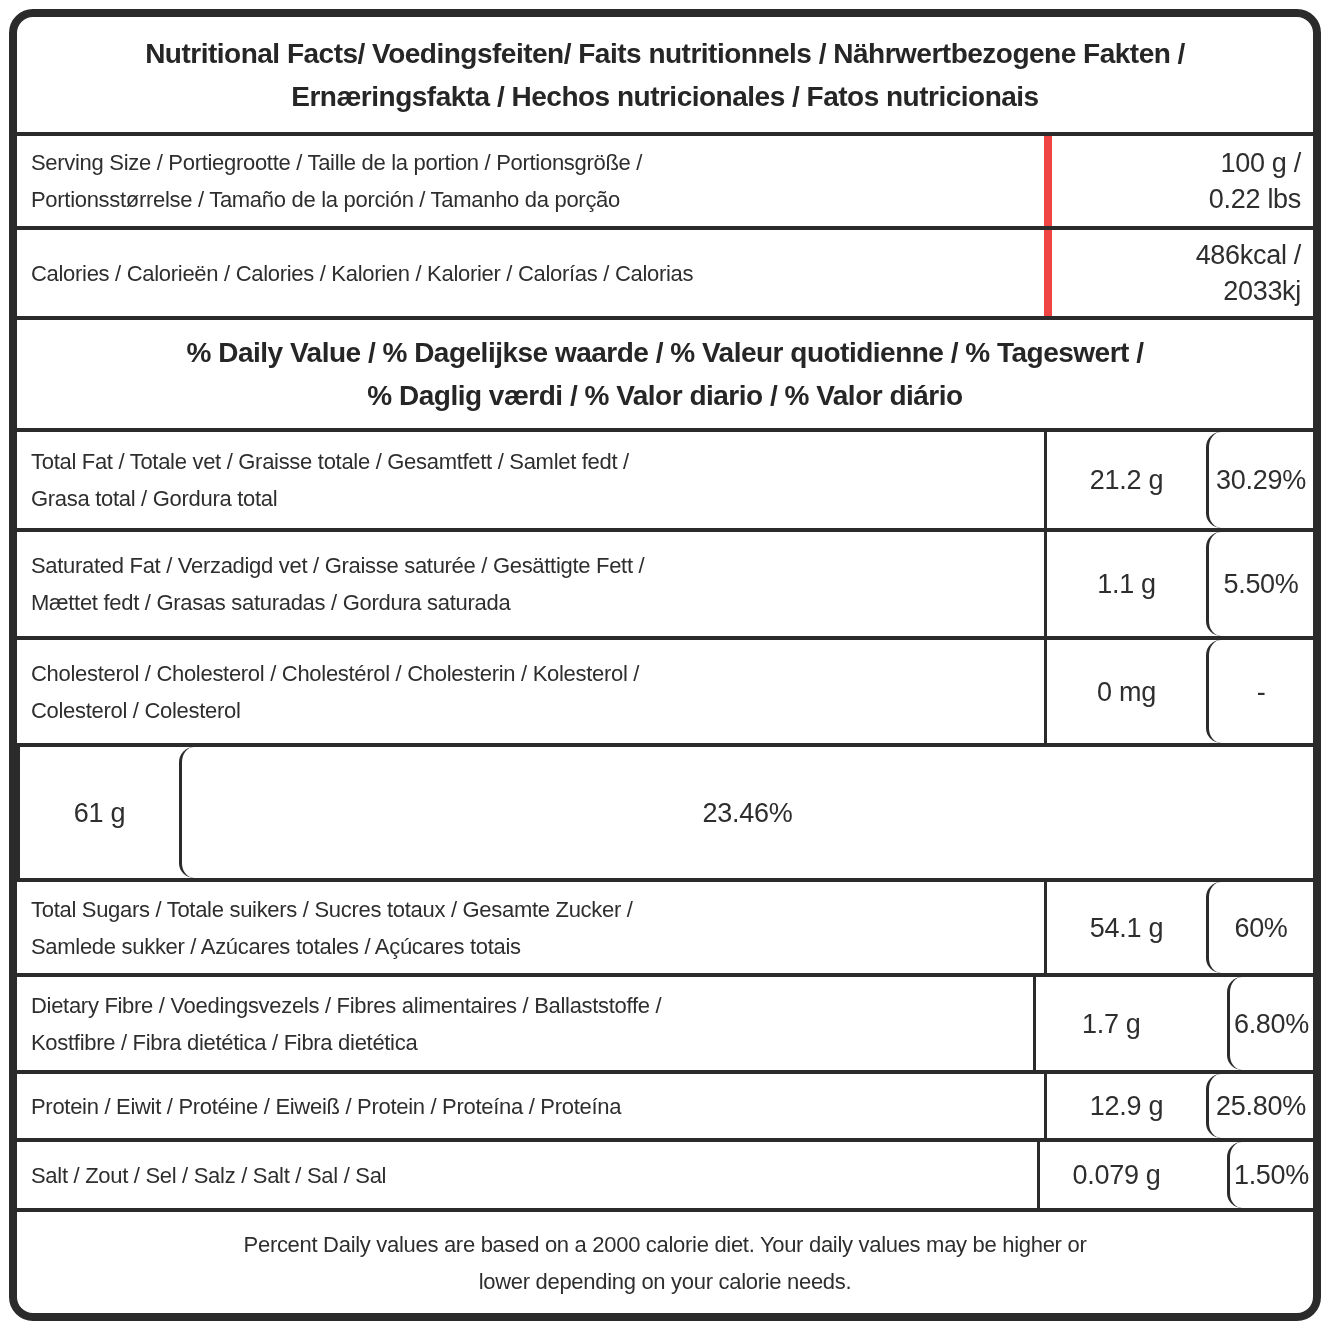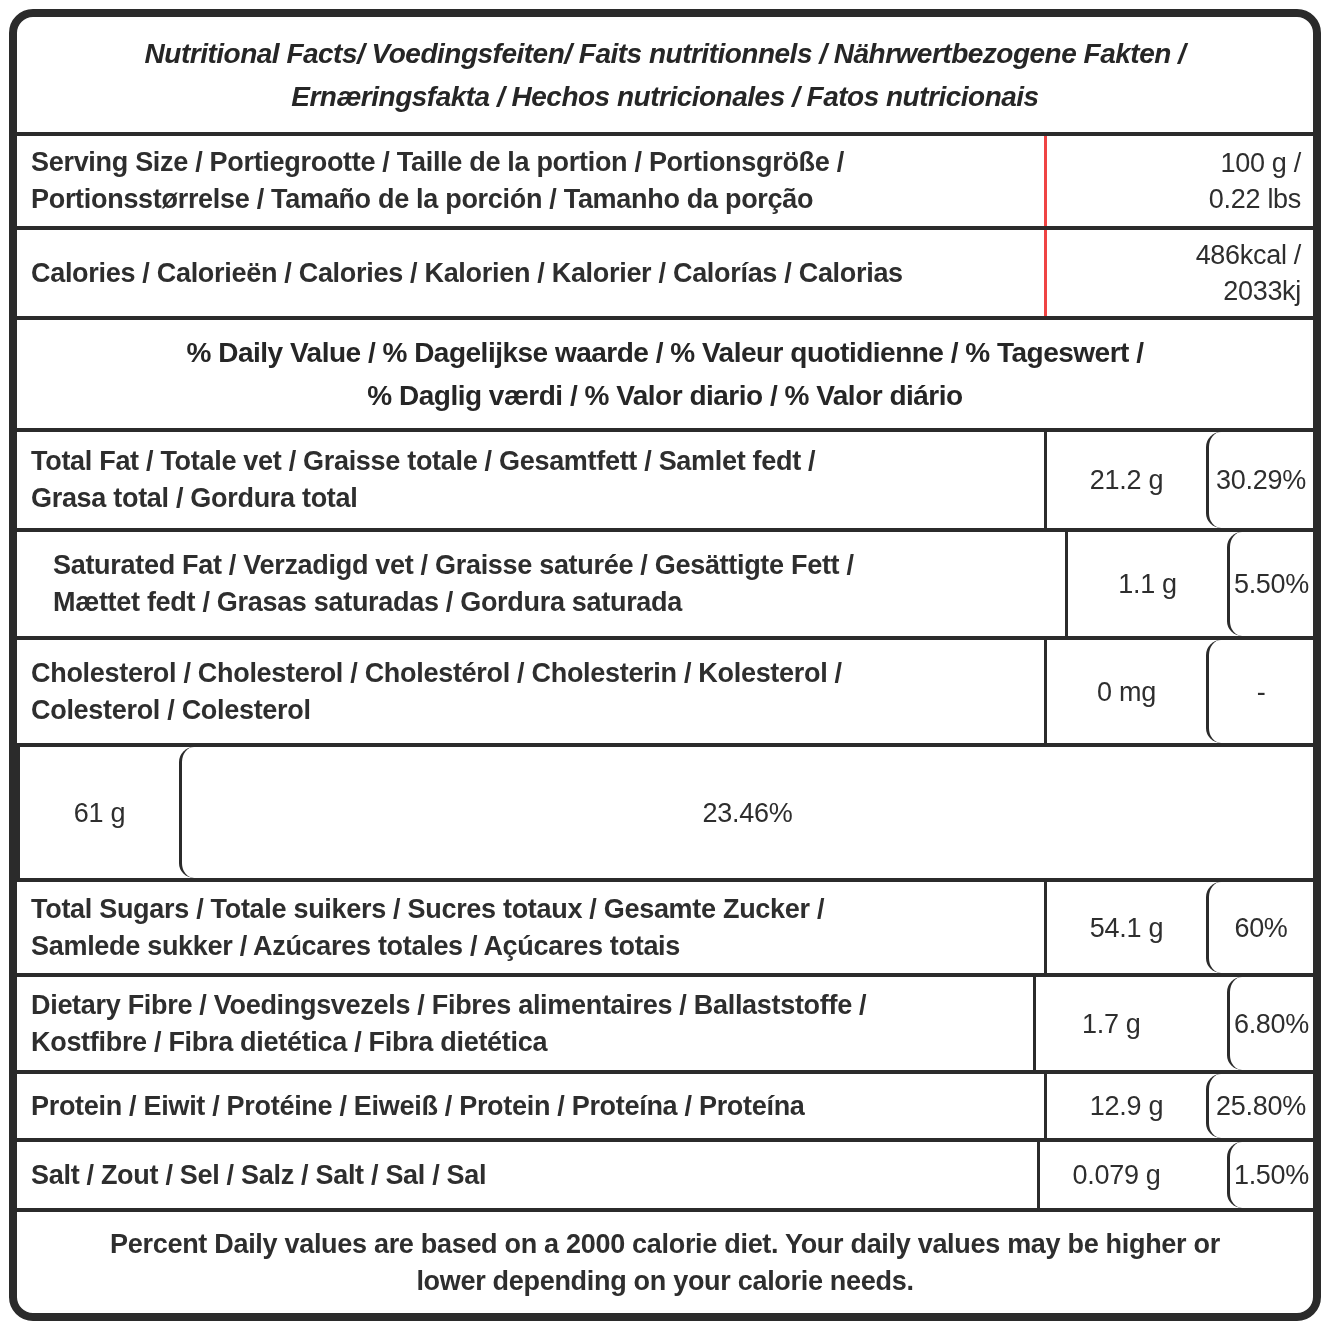--- a/index.html
+++ b/index.html
@@ -25,26 +25,26 @@
   }
   .row {
     display: flex;
     align-items: stretch;
     box-sizing: border-box;
     flex: 0 0 auto;
   }
   .row + .row { border-top: 4px solid #2b2b2b; }
 
   
-  .r-header  { min-height: 115px; font-style: italic; }
+  .r-header  { min-height: 115px; }
   .r-serving { min-height: 94px; }
   .r-cal     { min-height: 90px; }
   .r-dv      { min-height: 112px; }
   .r-fat     { min-height: 100px; }
-  .r-satfat  { min-height: 108px; padding-left: 22px; }
+  .r-satfat  { min-height: 108px; }
   .r-chol    { min-height: 107px; }
   .r-carbs   { min-height: 135px; }
   .r-sugars  { min-height: 95px; }
   .r-fibre   { min-height: 97px; gap: 40px; }
   .r-protein { min-height: 68px; }
   .r-salt    { min-height: 70px; gap: 34px; }
   .r-footer  { flex: 1 1 auto; }
 
   .cell {
     box-sizing: border-box;
@@ -66,38 +66,37 @@
   .c-pct {
     flex: 1;
     border-left: 3px solid #2b2b2b;
     justify-content: center;
     text-align: center;
     padding: 4px 4px;
     border-radius: 15px;
   }
   .c-value {
     flex: 1;
-    border-left: 3px solid #ef4444;
+    border-left: 8px solid #ef4444;
     justify-content: flex-end;
     text-align: right;
     padding: 4px 12px 4px 6px;
   }
   .c-full {
     flex: 1;
     justify-content: center;
     text-align: center;
     padding: 6px 16px;
   }
 
   .txt {
     white-space: pre-line;
-    font-size: 27px;
+    font-size: 22px;
     line-height: 37px;
     letter-spacing: -0.3px;
-    font-weight: bold;
   }
   .bold-txt {
     white-space: pre-line;
     font-weight: bold;
     font-size: 28px;
     line-height: 43px;
     letter-spacing: -0.5px;
     color: #262626;
   }
   .val-txt {

